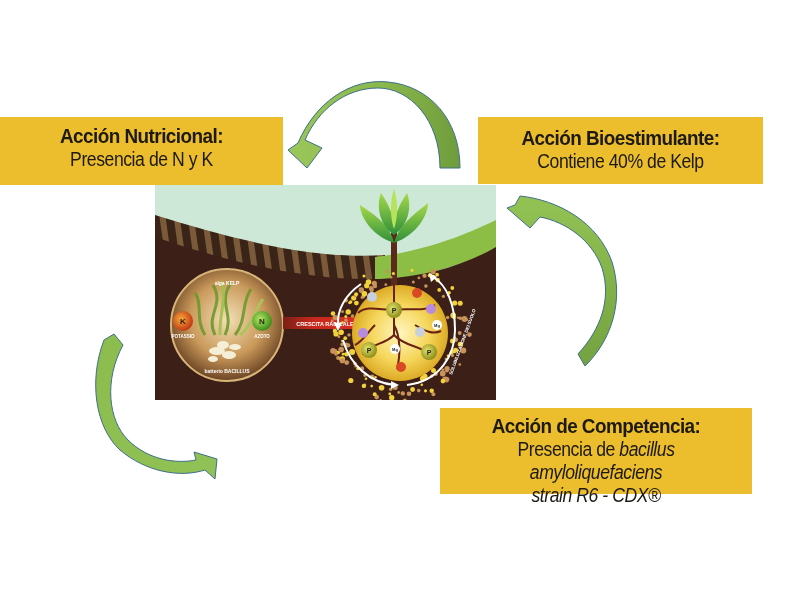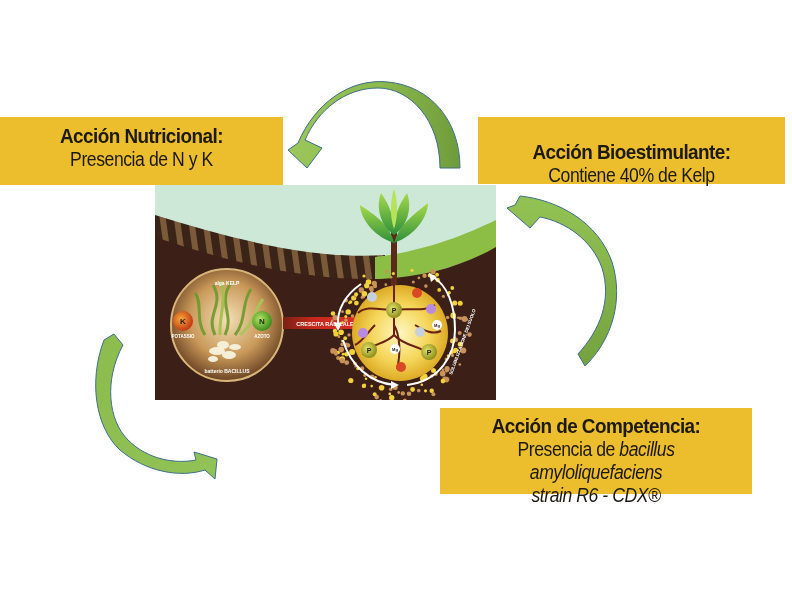--- a/index.html
+++ b/index.html
@@ -27,21 +27,21 @@
     .box .body {
       font-family: "Liberation Sans", sans-serif;
       font-size: 20px;
       line-height: 22px;
       letter-spacing: -0.5px;
       display: block;
       transform: scaleX(0.88);
     }
     .box .body i { font-style: italic; }
     #box-nutricional { left: 0; top: 117px; width: 283px; height: 68px; padding-top: 7px; }
-    #box-bioestimulante { left: 478px; top: 117px; width: 307px; height: 67px; padding-top: 23px; }
+    #box-bioestimulante { left: 478px; top: 117px; width: 285px; height: 67px; padding-top: 9px; }
     #box-competencia { left: 440px; top: 408px; width: 312px; height: 86px; padding-top: 6px; }
     #box-competencia .body { line-height: 23px; }
 
     #center-image { position: absolute; left: 155px; top: 185px; width: 341px; height: 215px; overflow: hidden; }
     #center-image svg { display: block; }
     .arrows { position: absolute; left: 0; top: 0; width: 792px; height: 591px; pointer-events: none; }
     .arrows path { pointer-events: auto; }
     .tiny { font-family: "Liberation Sans", sans-serif; font-weight: bold; }
   </style>
 </head>

